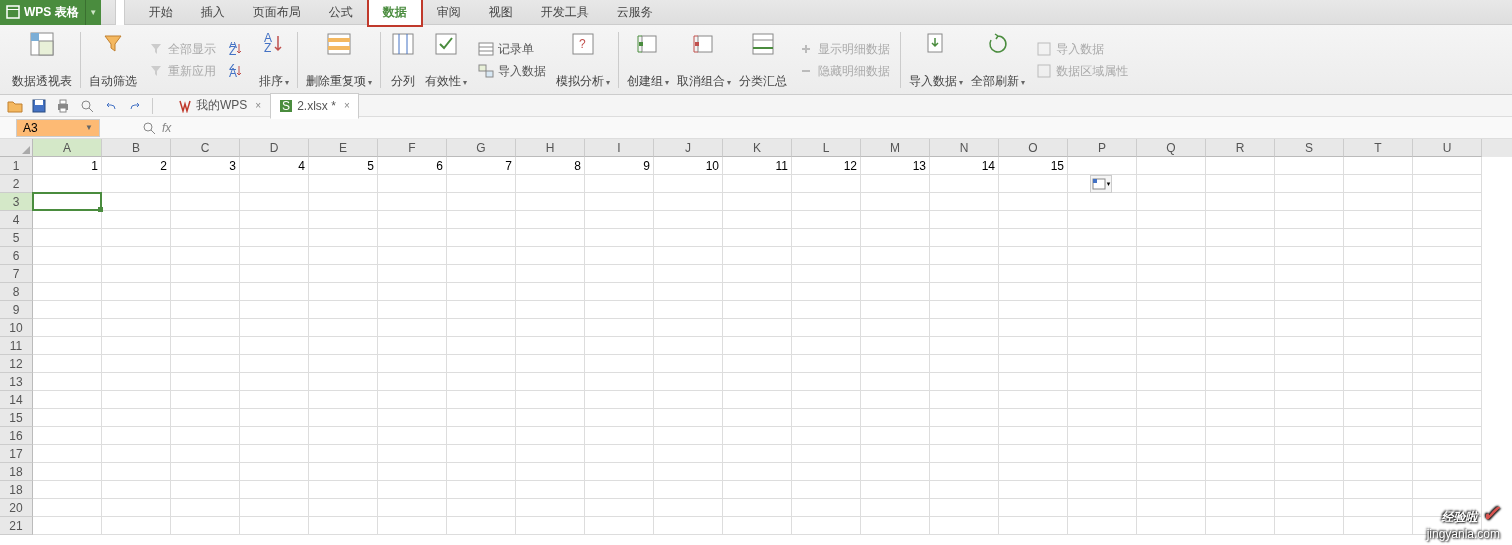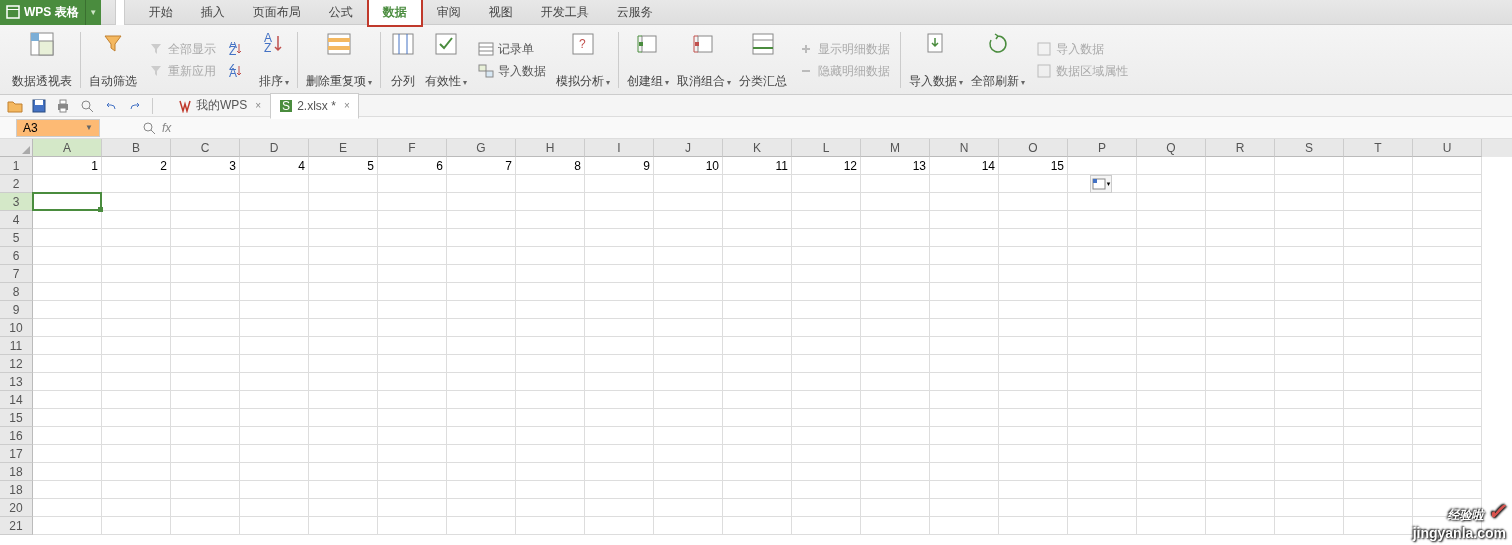--- a/index.html
+++ b/index.html
@@ -43,22 +43,22 @@
 .col-h.sel{background:#d4e8c8}
 .row-headers{position:absolute;top:18px;left:0;width:33px;background:#e8e8e8}
 .row-h{width:33px;height:18px;border-bottom:1px solid #ccc;border-right:1px solid #bbb;display:flex;align-items:center;justify-content:center;color:#555;background:#e8e8e8}
 .row-h.sel{background:#d4e8c8}
 .cells{position:absolute;top:18px;left:33px;right:0;bottom:0}
 .cell-row{display:flex;height:18px}
 .cell{width:69px;height:18px;border-right:1px solid #ddd;border-bottom:1px solid #ddd;display:flex;align-items:center;justify-content:flex-end;padding:0 3px;color:#000}
 .sel-cell{position:absolute;border:2px solid #4a8c3e;pointer-events:none}
 .sel-handle{position:absolute;width:5px;height:5px;background:#4a8c3e;right:-3px;bottom:-3px}
 .float-ic{position:absolute;width:22px;height:18px;border:1px solid #ccc;background:#f5f5f5;display:flex;align-items:center;justify-content:center;cursor:pointer}
-.watermark{position:absolute;right:6px;bottom:4px;color:#fff;font-weight:bold;font-style:italic;text-shadow:1px 1px 2px #000,-1px -1px 2px #000;font-size:18px;text-align:right;pointer-events:none;font-family:Arial}
-.watermark .sub{font-size:14px;font-style:normal;font-weight:bold}
+.watermark{position:absolute;right:12px;bottom:4px;color:#fff;font-weight:bold;font-style:italic;text-shadow:1px 1px 2px #000,-1px -1px 2px #000;font-size:18px;text-align:right;pointer-events:none;font-family:Arial}
+.watermark .sub{font-size:12px;font-style:normal;font-weight:normal}
 .checkmark{color:#d9534f;font-size:22px;margin-left:4px}
 </style>
 </head>
 <body>
 
 <div class="titlebar">
   <div class="app-logo">
     <svg width="14" height="14">
         <rect x="1" y="1" width="12" height="12" fill="none" stroke="#fff" stroke-width="1.5"></rect>
         <rect x="1" y="4" width="12" height="1" fill="#fff"></rect>

